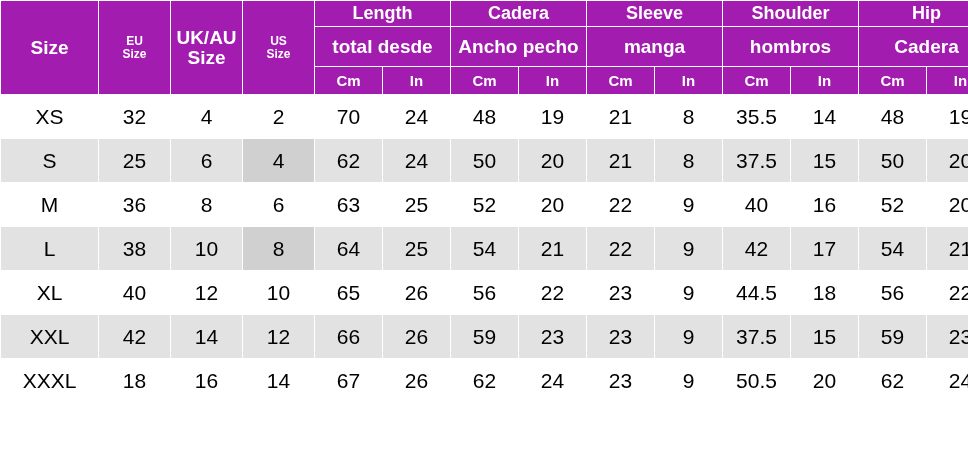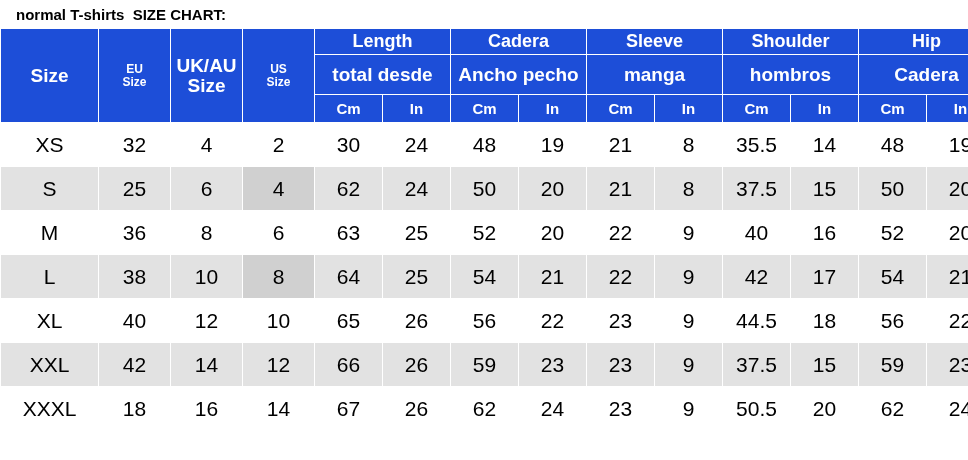--- a/index.html
+++ b/index.html
@@ -31,21 +31,21 @@
     width: 968px;
     table-layout: fixed;
   }
   table.chart td, table.chart th {
     border: 1px solid #ffffff;
     text-align: center;
     vertical-align: middle;
     padding: 0;
   }
   thead td, thead th {
-    background: #1d4ed8;
+    background: #a21caf;
     color: #ffffff;
     font-weight: bold;
   }
   
   .hgroup {
     height: 26px;
     font-size: 18px;
   }
   .hmid {
     height: 40px;
@@ -92,21 +92,20 @@
   .col-eu { width: 72px; }
   .col-uk { width: 72px; }
   .col-us { width: 72px; }
   .col-n { width: 68px; }
 </style>
 </head>
 <body>
 
 <div id="wrap">
 
-  <div id="title">normal T-shirts  SIZE CHART:</div>
 
   <table class="chart">
     <colgroup>
       <col class="col-size">
         <col class="col-eu">
         <col class="col-uk">
         <col class="col-us">
       <col class="col-n">
         <col class="col-n">
         <col class="col-n">
@@ -149,21 +148,21 @@
         <td>Cm</td>
         <td>In</td>
       </tr>
     </thead>
     <tbody>
       <tr>
         <td>XS</td>
         <td>32</td>
         <td>4</td>
         <td>2</td>
-        <td>30</td>
+        <td>70</td>
         <td>24</td>
         <td>48</td>
         <td>19</td>
         <td>21</td>
         <td>8</td>
         <td>35.5</td>
         <td>14</td>
         <td>48</td>
         <td>19</td>
       </tr>

